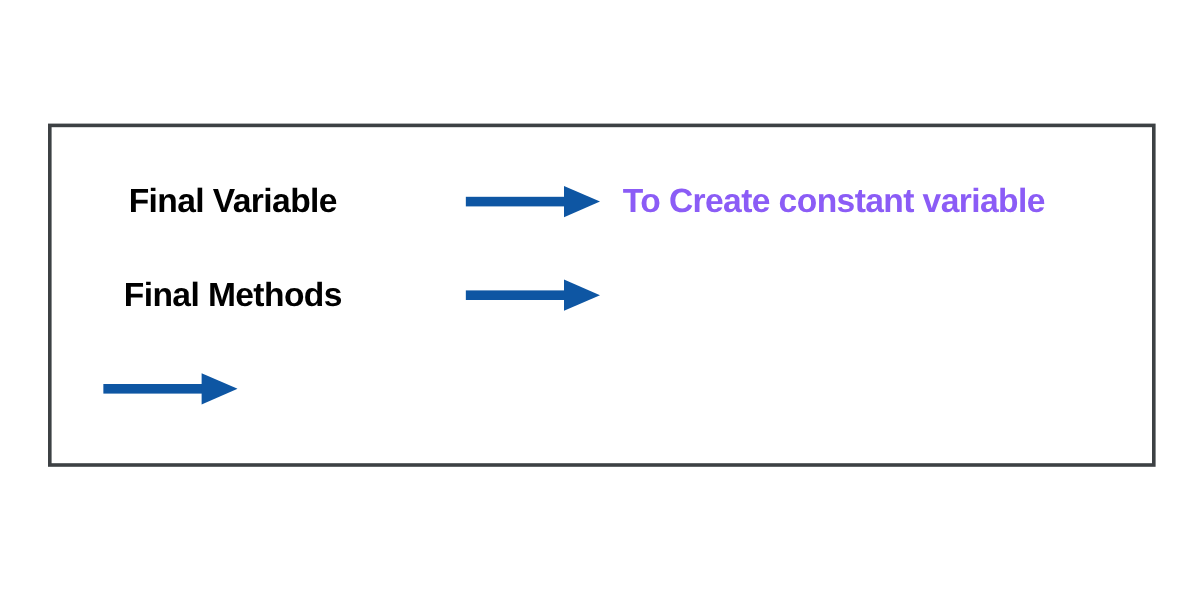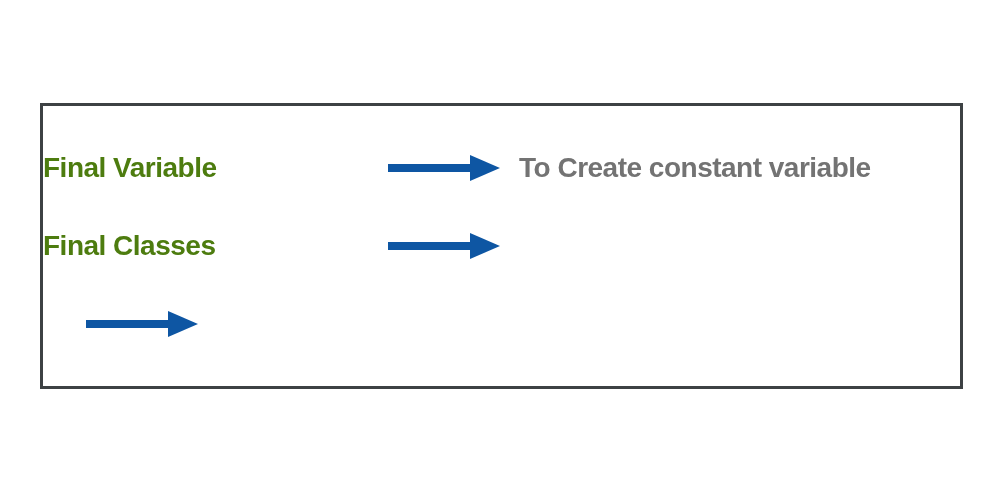--- a/index.html
+++ b/index.html
@@ -26,59 +26,59 @@
     gap: 38px;
   }
   .row {
     display: flex;
     align-items: center;
     height: 40px;
   }
   .keyword-label {
     display: inline-block;
     width: 302px;
-    text-align: left;
+    text-align: center;
     font-size: 28px;
     font-weight: bold;
     letter-spacing: -0.5px;
-    color: #4d7c0f;
+    color: #000000;
     white-space: nowrap;
   }
   .arrow {
     margin-left: 43px;
     width: 112px;
     height: 28px;
     flex: 0 0 auto;
   }
   .purpose-label {
     margin-left: 19px;
     font-size: 28px;
     font-weight: bold;
     letter-spacing: -0.5px;
-    color: #737373;
+    color: #8b5cf6;
     white-space: nowrap;
   }
 </style>
 </head>
 <body>
 
 <div class="canvas">
   <div class="diagram-box">
 
     <div class="row">
       <span class="keyword-label">Final Variable</span>
       <svg class="arrow" viewBox="0 0 112 28" aria-hidden="true">
         <rect x="0" y="10" width="85" height="8" fill="#0e56a3"></rect>
         <path d="M82 1 L112 14 L82 27 Z" fill="#0e56a3"></path>
       </svg>
       <span class="purpose-label">To Create constant variable</span>
     </div>
 
     <div class="row">
-      <span class="keyword-label">Final Classes</span>
+      <span class="keyword-label">Final Methods</span>
       <svg class="arrow" viewBox="0 0 112 28" aria-hidden="true">
         <rect x="0" y="10" width="85" height="8" fill="#0e56a3"></rect>
         <path d="M82 1 L112 14 L82 27 Z" fill="#0e56a3"></path>
       </svg>
     </div>
 
     <div class="row">
       <svg class="arrow" viewBox="0 0 112 28" aria-hidden="true">
         <rect x="0" y="10" width="85" height="8" fill="#0e56a3"></rect>
         <path d="M82 1 L112 14 L82 27 Z" fill="#0e56a3"></path>

